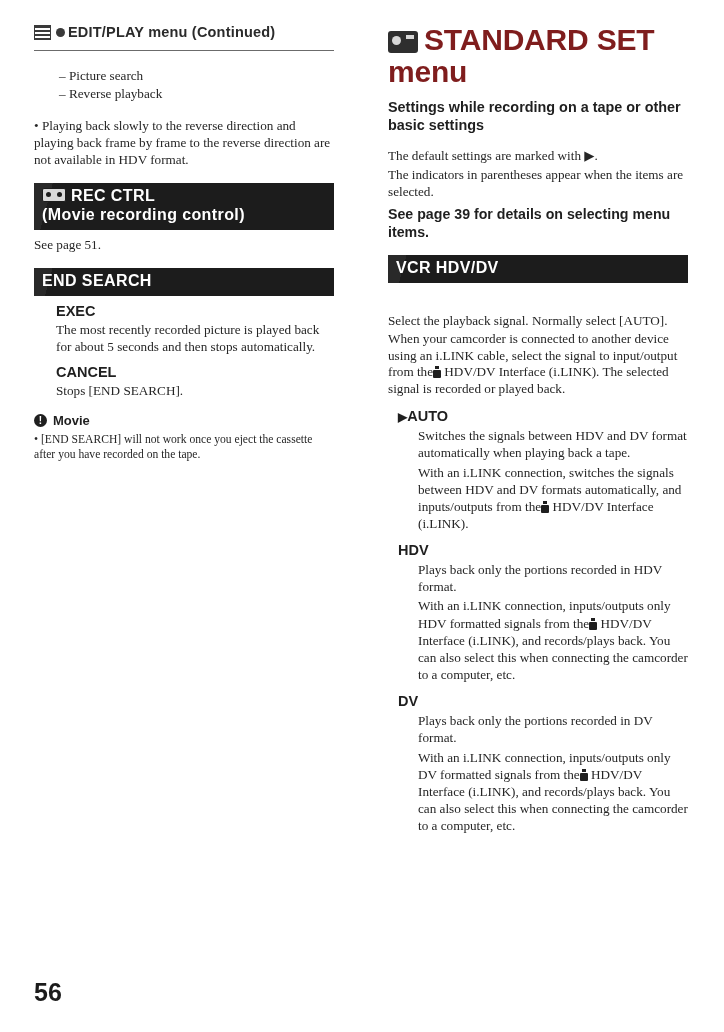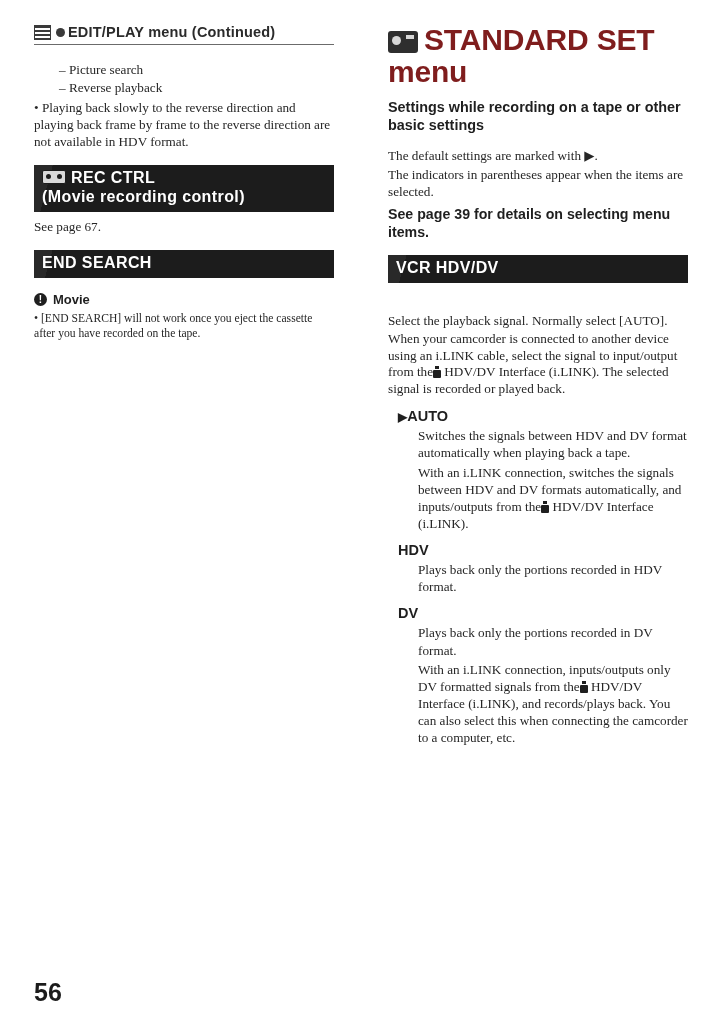--- a/index.html
+++ b/index.html
@@ -32,21 +32,21 @@
   
   .cont-header {
     display: flex;
     align-items: center;
     gap: 5px;
     font-family: "Liberation Sans", sans-serif;
     font-weight: bold;
     font-size: 14.5px;
     letter-spacing: 0.2px;
     color: #2b2b2b;
-    margin-bottom: 4px;
+    margin-bottom: 10px;
   }
   .cont-header .bar-icon {
     display: inline-block;
     width: 15px;
     height: 13px;
     background:
       repeating-linear-gradient(to bottom, #3a3a3a 0 2px, #ffffff 2px 4px);
     border: 1px solid #3a3a3a;
   }
   .cont-header .dot-icon {
@@ -270,33 +270,40 @@
       <span class="dot-icon"></span>
       <span>EDIT/PLAY menu (Continued)</span>
     </div>
     <hr class="rule">
 
     <ul class="indent-list sub-block">
       <li>– Picture search</li>
       <li>– Reverse playback</li>
     </ul>
 
-    <p class="body-text" style="margin-top:4px;">• Playing back slowly to the reverse direction and playing back frame by frame to the reverse direction are not available in HDV format.</p>
+    <p class="body-text" style="margin-top:16px;">• Playing back slowly to the reverse direction and playing back frame by frame to the reverse direction are not available in HDV format.</p>
 
     <div class="banner">
       <span class="tape-icon"></span><span>REC CTRL</span><br>
       <span>(Movie recording control)</span>
     </div>
 
-    <p class="body-text">See page 67.</p>
+    <p class="body-text">See page 51.</p>
 
     <div class="banner">
       <span>END SEARCH</span>
     </div>
 
+    <div class="sub-block">
+      <div class="item-head first">EXEC</div>
+      <p class="item-body">The most recently recorded picture is played back for about 5 seconds and then stops automatically.</p>
+
+      <div class="item-head">CANCEL</div>
+      <p class="item-body">Stops [END SEARCH].</p>
+    </div>
 
     <div class="notes-head">
       <span class="excl">!</span>
       <span>Movie</span>
     </div>
     <p class="body-text small-note">• [END SEARCH] will not work once you eject the cassette after you have recorded on the tape.</p>
 
   </div>
 
   <div class="col col-right">
@@ -331,20 +338,24 @@
         <span>With an i.LINK connection, switches the signals between HDV and DV formats automatically, and inputs/outputs from the</span><span class="ilink"></span>
         <span>HDV/DV Interface (i.LINK).</span>
       </p>
     </div>
 
     <div class="arrow-item">
       <span>HDV</span>
     </div>
     <div class="opt-block">
       <p class="item-body">Plays back only the portions recorded in HDV format.</p>
+      <p class="item-body">
+        <span>With an i.LINK connection, inputs/outputs only HDV formatted signals from the</span><span class="ilink"></span>
+        <span>HDV/DV Interface (i.LINK), and records/plays back. You can also select this when connecting the camcorder to a computer, etc.</span>
+      </p>
     </div>
 
     <div class="arrow-item">
       <span>DV</span>
     </div>
     <div class="opt-block">
       <p class="item-body">Plays back only the portions recorded in DV format.</p>
       <p class="item-body">
         <span>With an i.LINK connection, inputs/outputs only DV formatted signals from the</span><span class="ilink"></span>
         <span>HDV/DV Interface (i.LINK), and records/plays back. You can also select this when connecting the camcorder to a computer, etc.</span>

